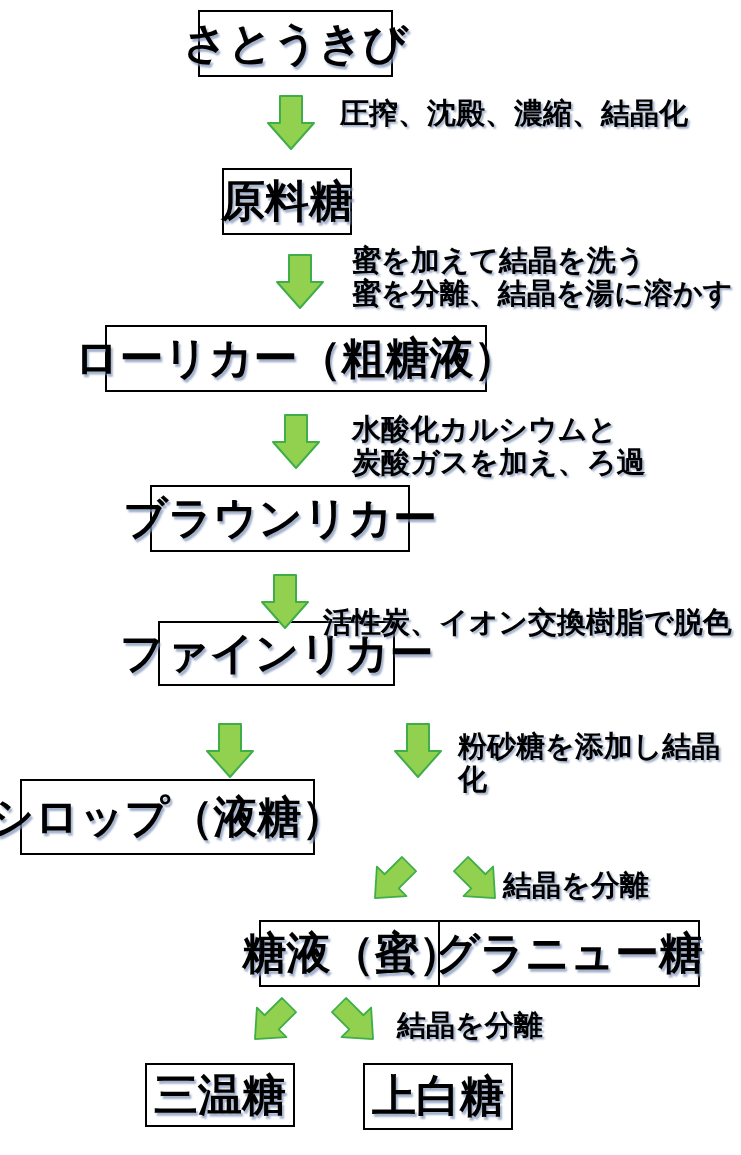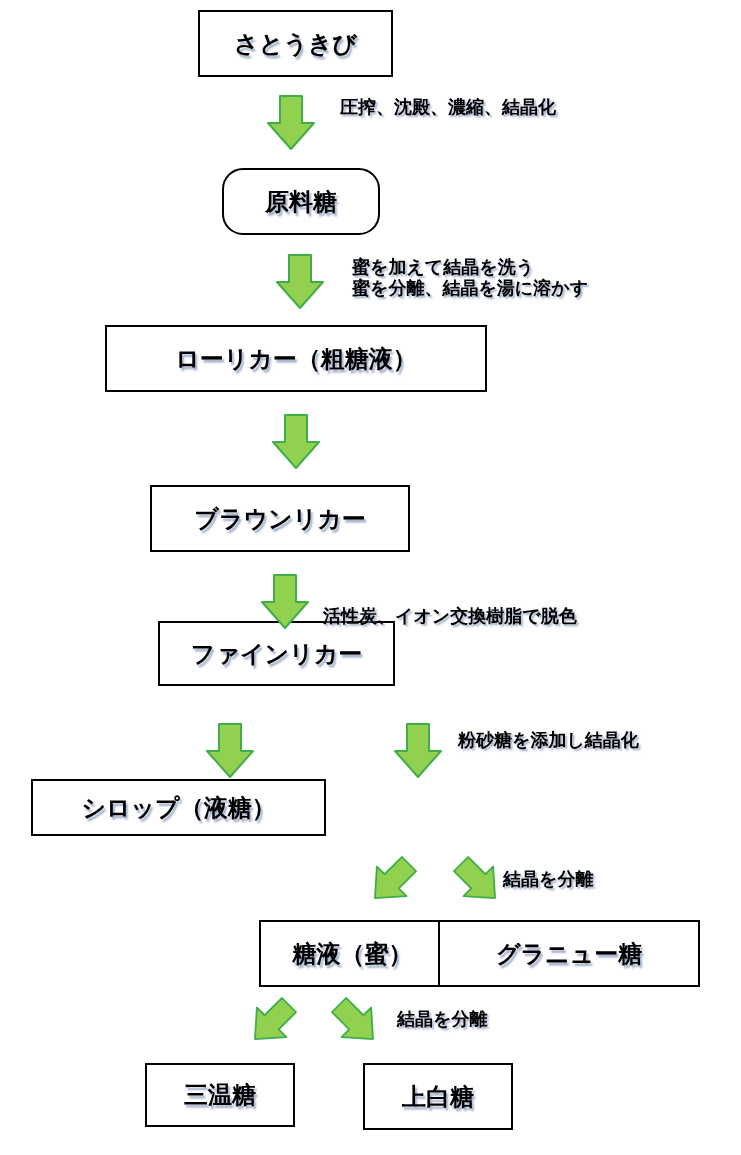--- a/index.html
+++ b/index.html
@@ -18,53 +18,53 @@
     position:relative;
     width:741px;height:1155px;
     background:var(--bg);
     overflow:hidden;
   }
   .node{
     position:absolute;
     background:#ffffff;
     border:2px solid var(--box-border);
     display:flex;align-items:center;justify-content:center;
-    font-size:24px;font-weight:bold;color:var(--text-color);
+    font-size:44px;font-weight:bold;color:var(--text-color);
     white-space:nowrap;
     text-shadow:2px 3px 2px rgba(130,150,185,0.75);
     letter-spacing:0px;
   }
   .edge-label{
     position:absolute;
-    font-size:18px;font-weight:bold;color:var(--text-color);
+    font-size:29px;font-weight:bold;color:var(--text-color);
     white-space:pre-line;
     line-height:1.14;
     text-shadow:2px 2px 2px rgba(130,150,185,0.75);
   }
   .arrow{position:absolute;}
   .arrow svg{display:block;}
   .rot45 svg{transform:rotate(45deg);}
   .rot-45 svg{transform:rotate(-45deg);}
 </style>
 </head>
 <body>
 
 <div id="canvas">
 
   <div class="node" style="left:198px;top:10px;width:195px;height:67px;">さとうきび</div>
 
-  <div class="node" style="left:222px;top:168px;width:158px;height:67px;border-radius:21px;">原料糖</div>
+  <div class="node" style="left:222px;top:168px;width:130px;height:67px;">原料糖</div>
 
   <div class="node" style="left:105px;top:325px;width:382px;height:67px;">ローリカー（粗糖液）</div>
 
   <div class="node" style="left:150px;top:485px;width:260px;height:67px;">ブラウンリカー</div>
 
   <div class="node" style="left:158px;top:621px;width:237px;height:65px;">ファインリカー</div>
 
-  <div class="node" style="left:20px;top:779px;width:295px;height:57px;margin-left:11px;">シロップ（液糖）</div>
+  <div class="node" style="left:20px;top:779px;width:295px;height:76px;">シロップ（液糖）</div>
 
 
   <div class="node" style="left:215px;top:920px;width:187px;height:67px;margin-left:44px;">糖液（蜜）</div>
 
   <div class="node" style="left:438px;top:920px;width:262px;height:67px;">グラニュー糖</div>
 
   <div class="node" style="left:145px;top:1063px;width:150px;height:64px;">三温糖</div>
 
   <div class="node" style="left:363px;top:1063px;width:150px;height:67px;">上白糖</div>
 
@@ -123,23 +123,25 @@
   </div>
 
   <div class="arrow rot-45" style="left:330px;top:996px;width:52px;height:52px;">
     <svg width="46" height="50" viewBox="0 0 50 55" style="margin:1px auto;">
       <polygon points="14,1 36,1 36,28 48,28 25,54 2,28 14,28" fill="var(--arrow-fill)" stroke="var(--arrow-border)" stroke-width="2" stroke-linejoin="round"></polygon>
     </svg>
   </div>
 
   <div class="edge-label" style="left:340px;top:97px;">圧搾、沈殿、濃縮、結晶化</div>
 
-  <div class="edge-label" style="left:352px;top:257px;">蜜を加えて結晶を洗う
+  <div class="edge-label" style="left:352px;top:244px;">蜜を加えて結晶を洗う
 蜜を分離、結晶を湯に溶かす</div>
 
+  <div class="edge-label" style="left:352px;top:413px;">水酸化カルシウムと
+炭酸ガスを加え、ろ過</div>
 
   <div class="edge-label" style="left:323px;top:586px;margin-top:20px;">活性炭、イオン交換樹脂で脱色</div>
 
   <div class="edge-label" style="left:458px;top:730px;">粉砂糖を添加し結晶化</div>
 
   <div class="edge-label" style="left:503px;top:869px;">結晶を分離</div>
 
   <div class="edge-label" style="left:397px;top:1009px;">結晶を分離</div>
 
 </div>

